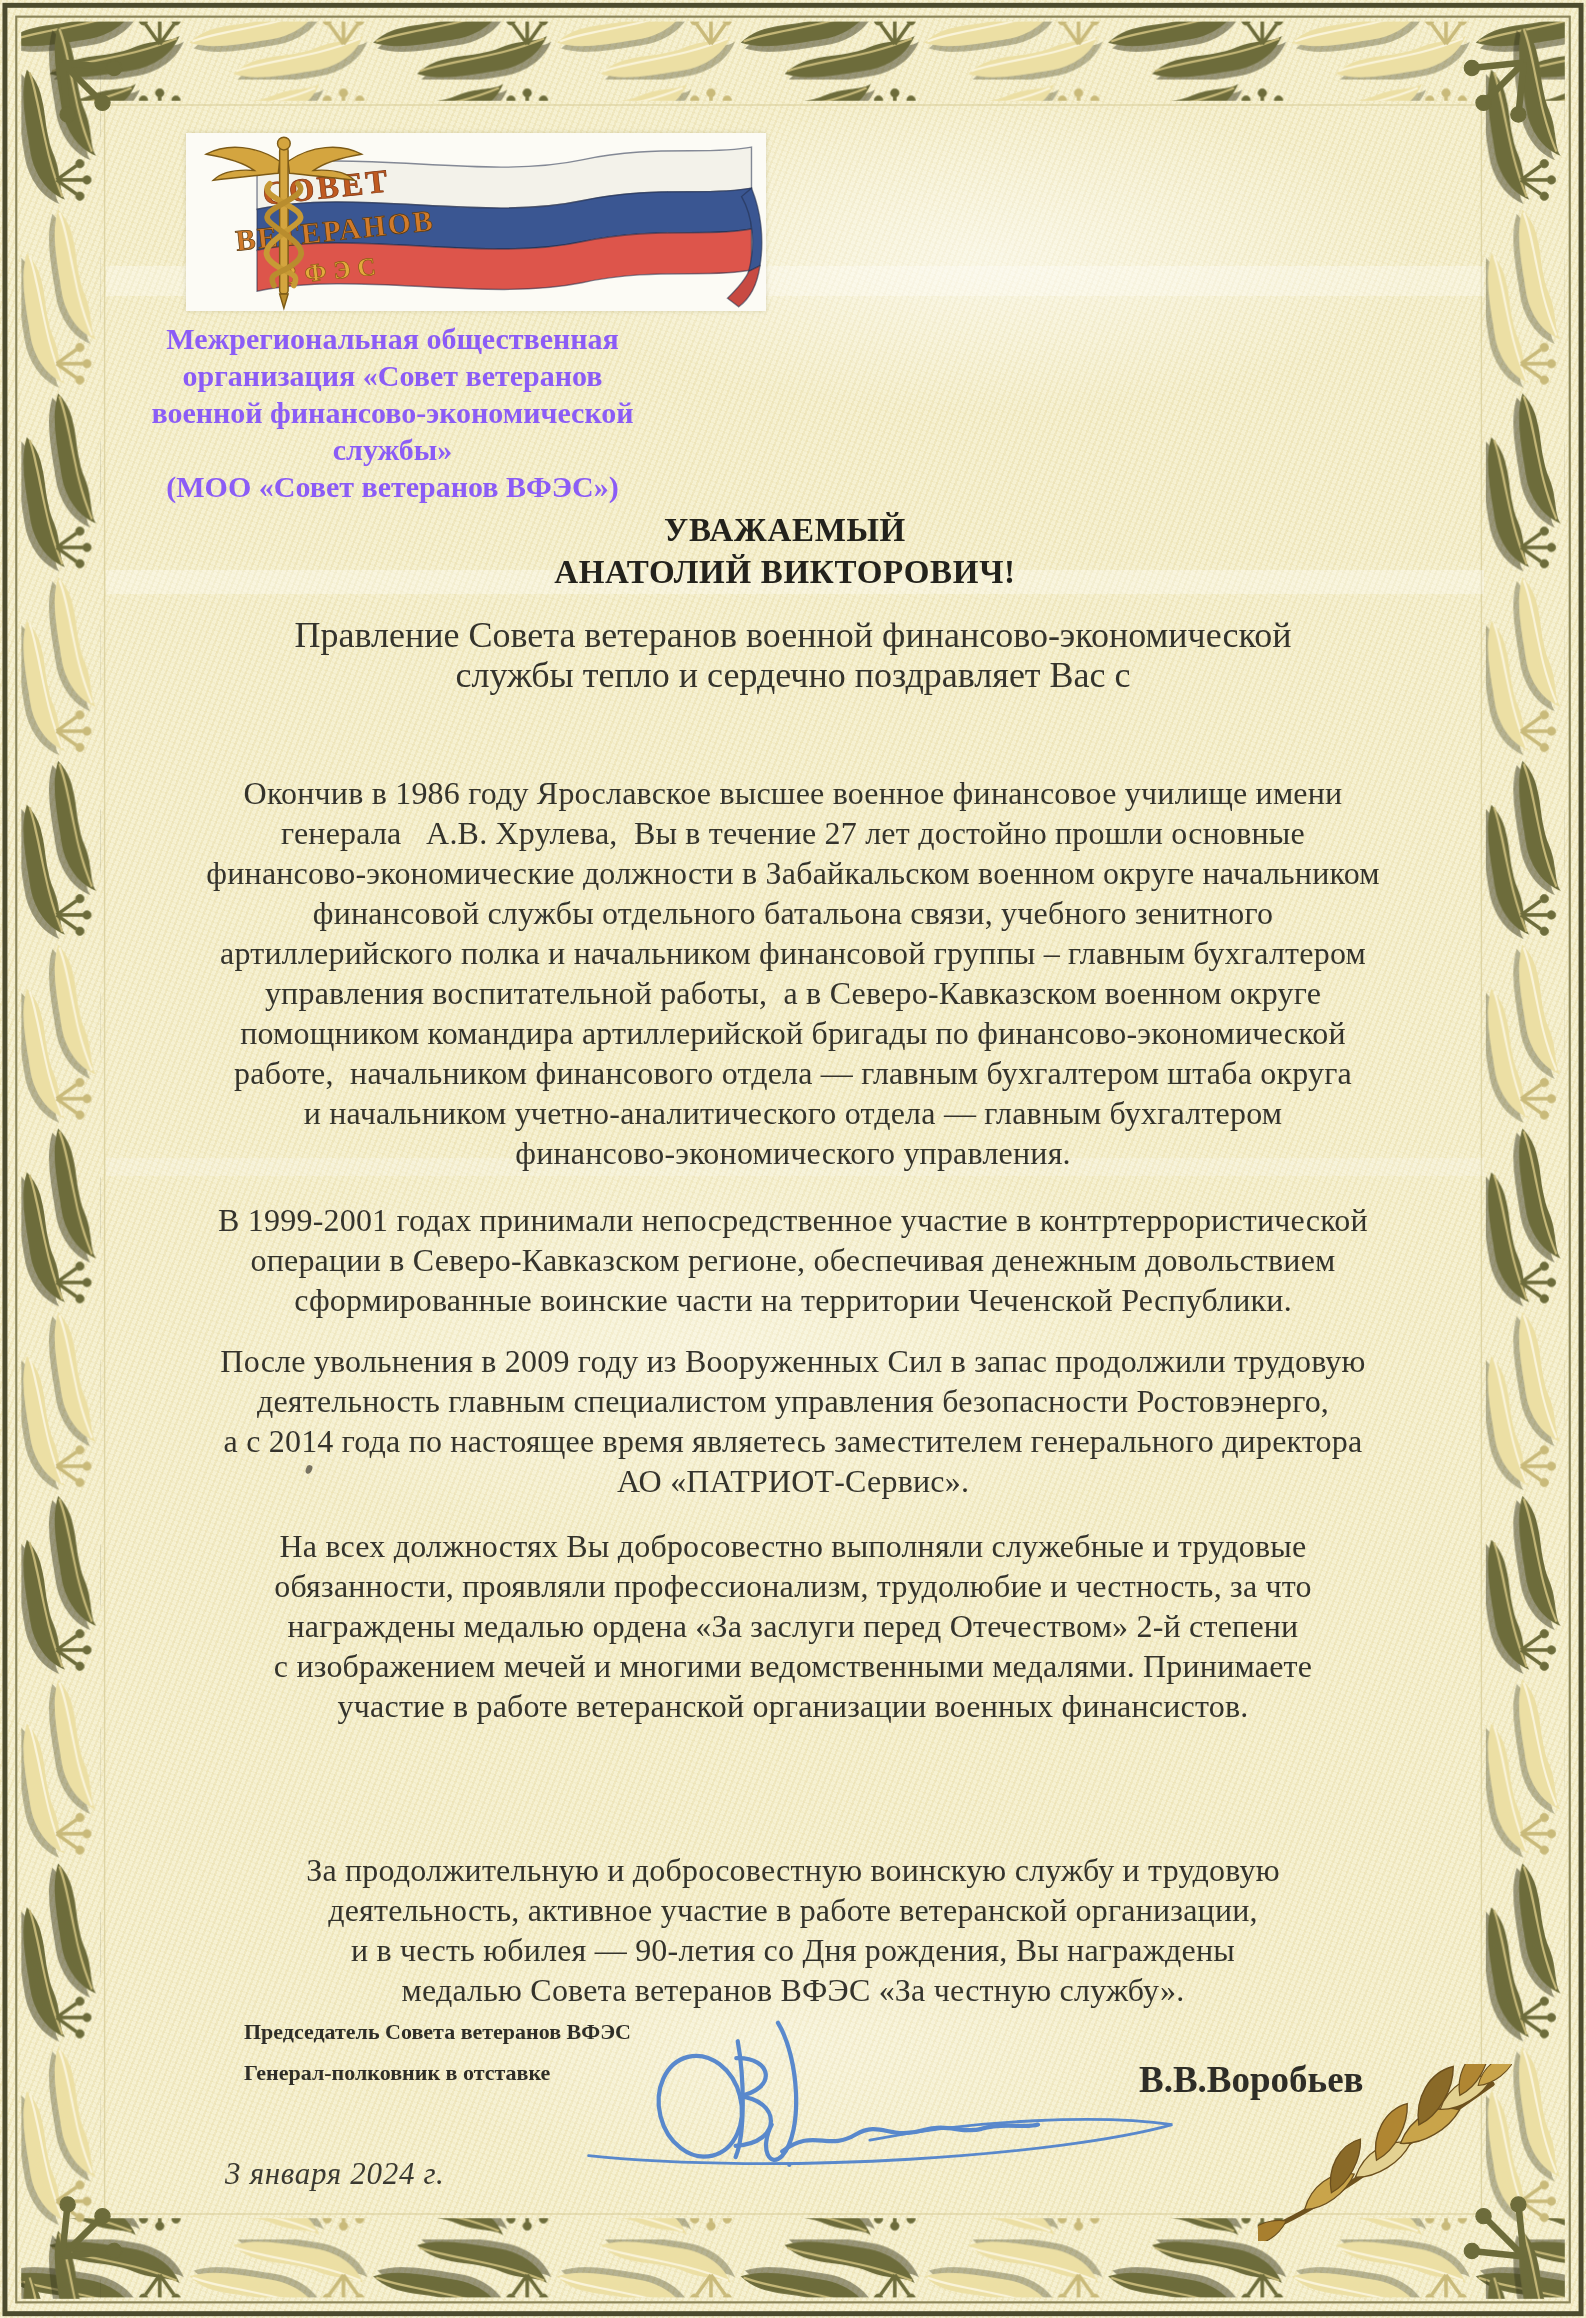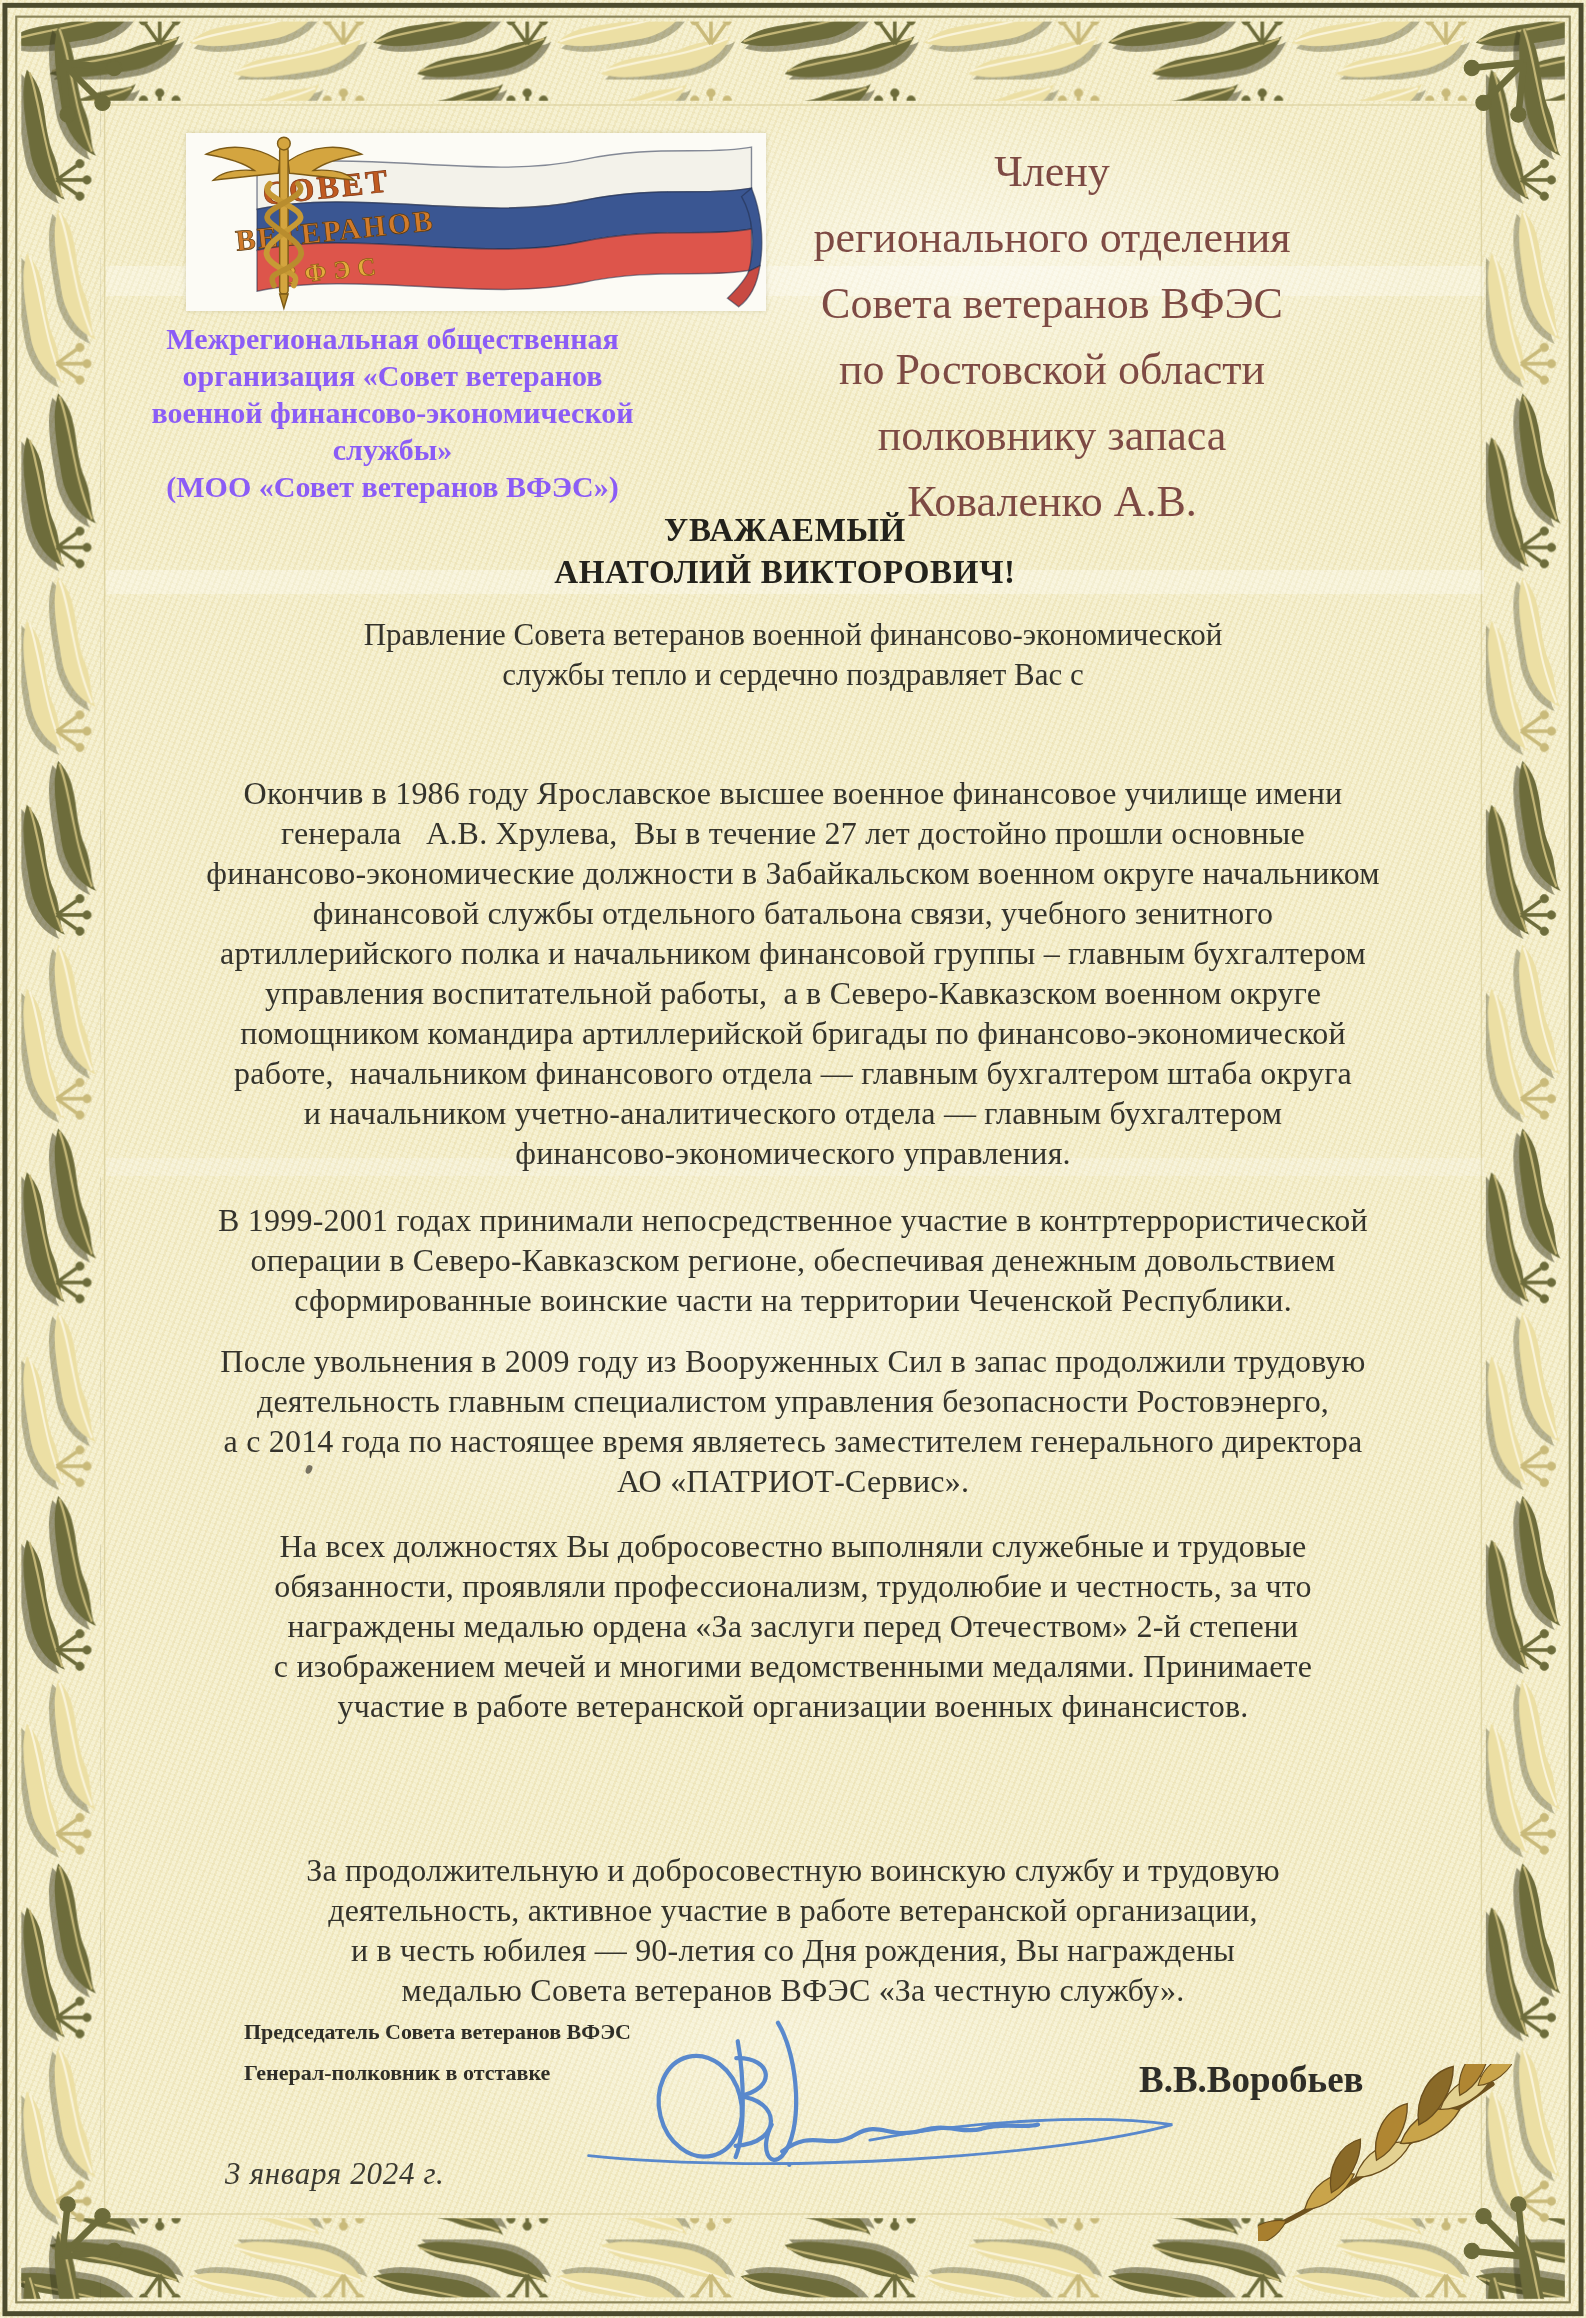--- a/index.html
+++ b/index.html
@@ -48,21 +48,21 @@
   }
 
   .salutation{
     left:112px;top:509px;width:1346px;
     text-align:center;font-weight:bold;
     font-size:33px;line-height:42px;color:#23221c;letter-spacing:0.7px;
   }
 
   .intro{
     left:120px;top:615px;width:1346px;
-    text-align:center;font-size:31px;line-height:40px;color:#34332c;
+    text-align:center;font-size:36px;line-height:40px;color:#34332c;
   }
 
   .headline{
     left:120px;top:708px;width:1346px;
     text-align:center;font-weight:bold;
     font-size:38px;line-height:42px;color:#21201b;letter-spacing:0.4px;
   }
 
   .para{
     left:120px;width:1346px;
@@ -188,26 +188,20 @@
       </g>
     </svg>
   </div>
 
   <div class="abs org-name prewrap">Межрегиональная общественная
 организация «Совет ветеранов
 военной финансово-экономической
 службы»
 (МОО «Совет ветеранов ВФЭС»)</div>
 
-  <div class="abs addressee prewrap">Члену
-регионального отделения
-Совета ветеранов ВФЭС
-по Ростовской области
-полковнику запаса
-Коваленко А.В.</div>
 
   <div class="abs salutation prewrap">УВАЖАЕМЫЙ
 АНАТОЛИЙ ВИКТОРОВИЧ!</div>
 
   <div class="abs intro prewrap">Правление Совета ветеранов военной финансово-экономической
 службы тепло и сердечно поздравляет Вас с</div>
 
 
   <div class="abs para prewrap p0">Окончив в 1986 году Ярославское высшее военное финансовое училище имени
 генерала   А.В. Хрулева,  Вы в течение 27 лет достойно прошли основные

